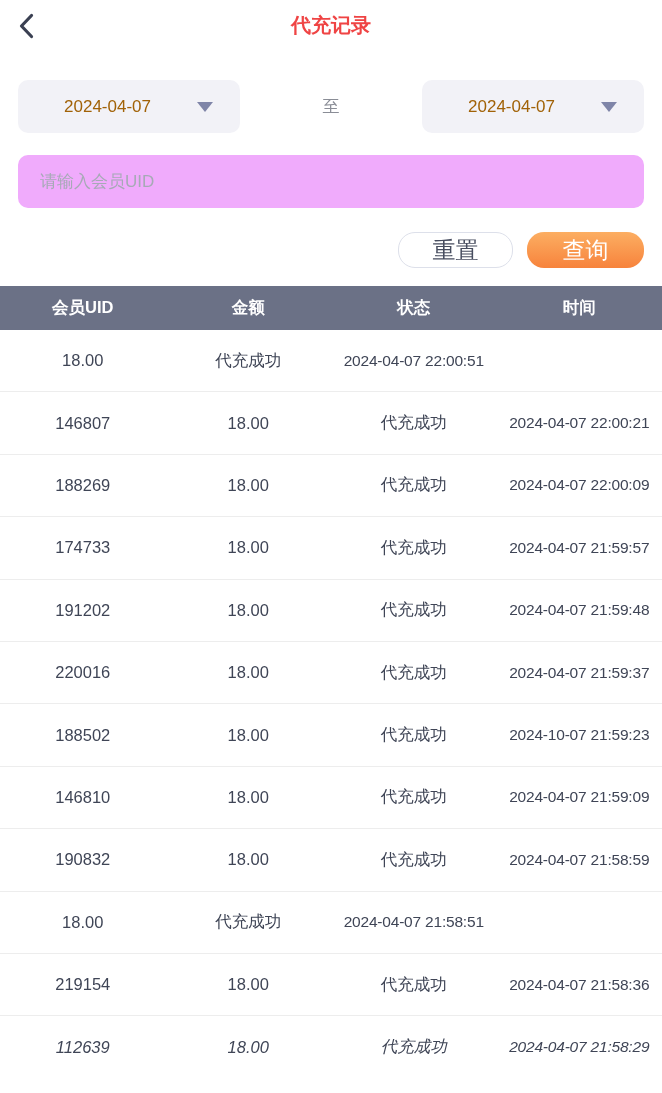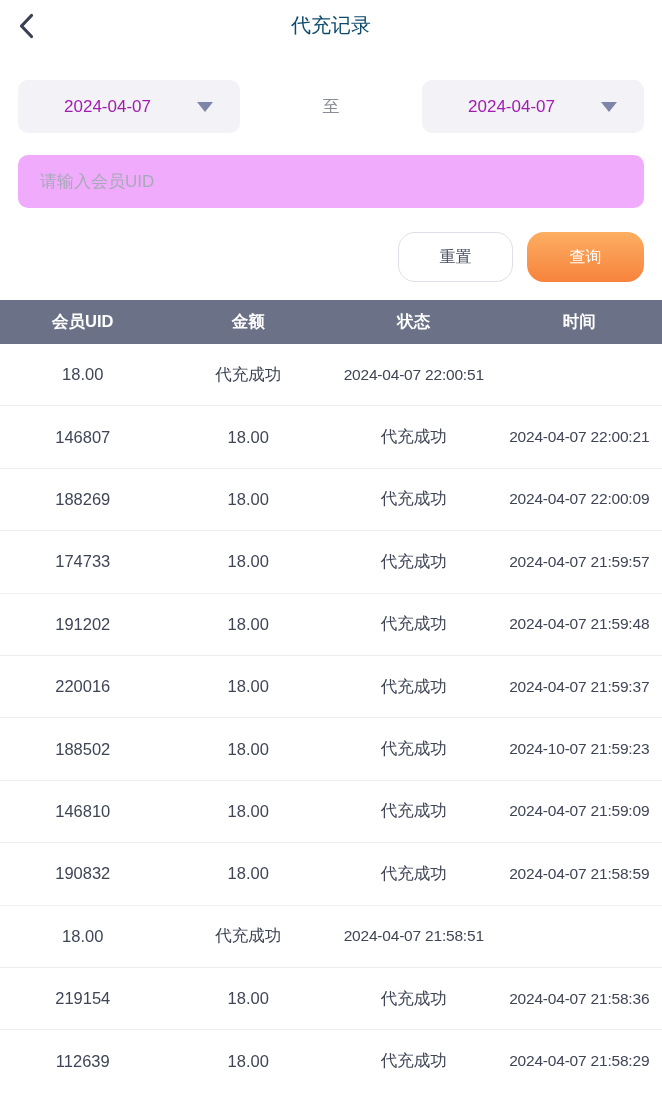--- a/index.html
+++ b/index.html
@@ -16,39 +16,39 @@
   .navbar { position: relative; height: 50px; flex: 0 0 auto; }
   .back-btn {
     position: absolute; left: 10px; top: 11px;
     width: 32px; height: 30px;
     background: none; border: none; cursor: pointer;
     display: flex; align-items: center; justify-content: center;
   }
   .page-title {
     position: absolute; left: 0; right: 0; top: 12px;
     text-align: center;
-    font-size: 20px; font-weight: normal; color: #0c4a6e;
+    font-size: 20px; font-weight: bold; color: #ef4444;
   }
 
   
   .filter-panel { padding: 0 18px; flex: 0 0 auto; }
   .date-row {
     margin-top: 30px;
     display: flex; align-items: center; justify-content: space-between;
   }
   .date-box {
     width: 222px; height: 53px;
     background: #f2f2f7; border-radius: 10px;
     display: flex; align-items: center;
     padding: 0 27px 0 0;
     cursor: pointer;
   }
   .date-box .date-value {
     flex: 1; text-align: center;
-    font-size: 17px; color: #a21caf;
+    font-size: 17px; color: #a16207;
   }
   .caret-down {
     width: 0; height: 0; flex: 0 0 auto;
     border-left: 8px solid transparent;
     border-right: 8px solid transparent;
     border-top: 10px solid #7f85a8;
   }
   .to-label { font-size: 17px; color: #8a8d96; }
 
   .uid-input {
@@ -60,21 +60,21 @@
     font-family: "Liberation Sans", "DejaVu Sans", sans-serif;
     outline: none; display: block;
   }
   .uid-input::placeholder { color: #a6aab6; opacity: 1; }
 
   .btn-row {
     margin-top: 24px;
     display: flex; justify-content: flex-end; align-items: center; gap: 14px;
   }
   .btn {
-    height: 50px; border-radius: 17px; font-size: 16px; cursor: pointer;
+    height: 36px; border-radius: 17px; font-size: 23px; cursor: pointer;
     font-family: "Liberation Sans", "DejaVu Sans", sans-serif;
   }
   .btn-reset {
     width: 115px;
     background: #fff; color: #474d5f;
     border: 1px solid #dde0ea;
   }
   .btn-search {
     width: 117px;
     background: linear-gradient(180deg, #fcae62 0%, #f7833c 100%);
@@ -93,21 +93,21 @@
     background: #6b7186;
     color: #fff; font-weight: bold; font-size: 16.5px;
   }
   .th, .td { text-align: center; }
   .trow {
     height: 62.4px;
     border-bottom: 1px solid #ededed;
     background: #fff;
     font-size: 16.5px; color: #3f4556;
   }
-  .trow:last-child { border-bottom: none; }
+  .trow:last-child { border-bottom: none; font-style: italic; }
   .td.time { font-size: 15.5px; letter-spacing: -0.2px; }
 </style>
 </head>
 <body>
 
 <div class="app">
 
   <header class="navbar">
     <button class="back-btn">
       <svg width="17" height="26" viewBox="0 0 17 26">

